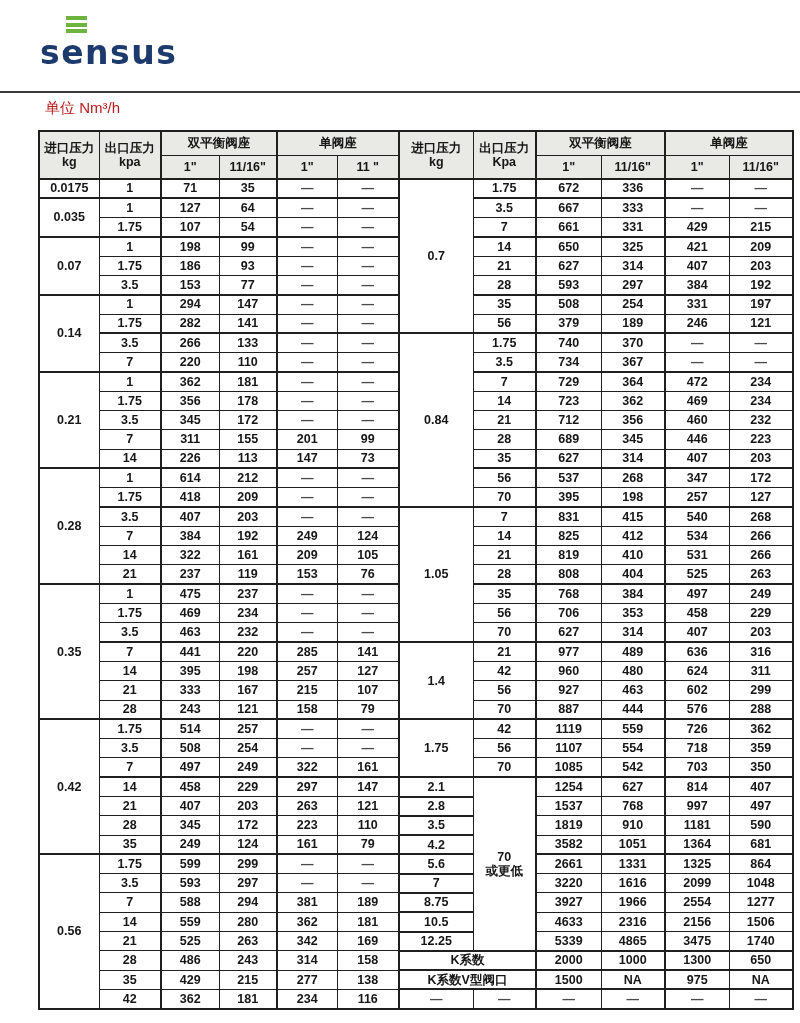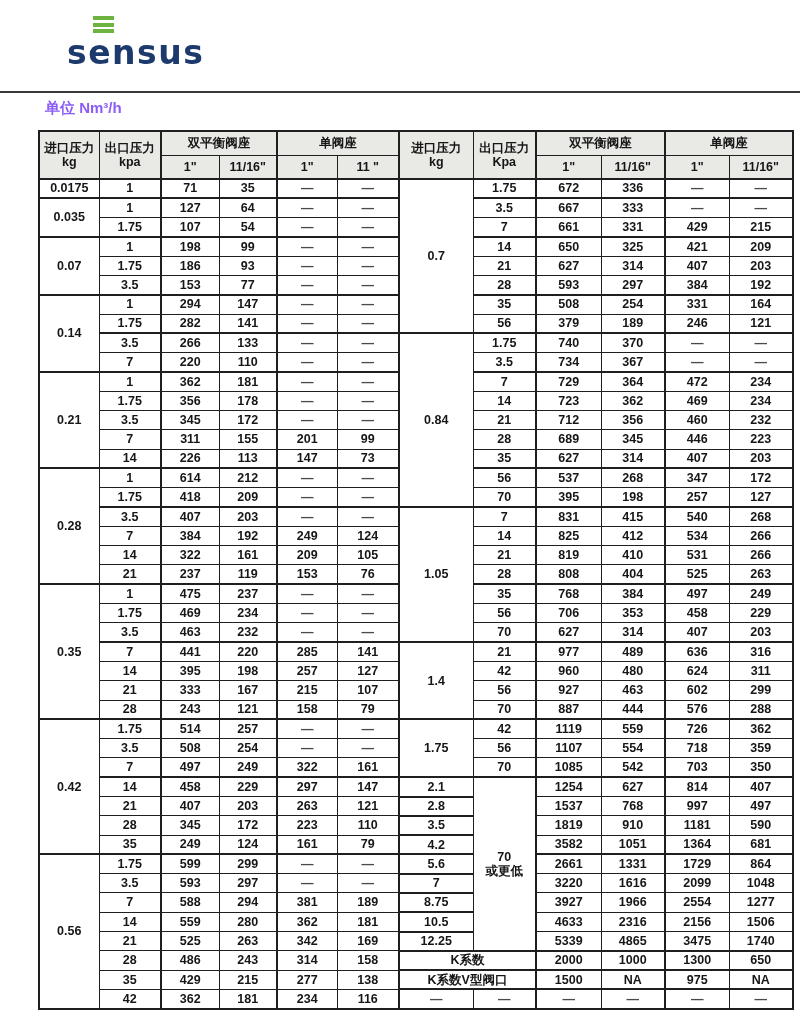--- a/index.html
+++ b/index.html
@@ -6,31 +6,31 @@
     --bc:#1f1f1f;
     --hbg:#e9e9e6;
     --txt:#161616;
   }
   *{box-sizing:border-box;margin:0;padding:0;}
   body{
     width:800px;height:1023px;background:#ffffff;position:relative;
     font-family:"Liberation Sans","DejaVu Sans",sans-serif;color:var(--txt);
     overflow:hidden;
   }
-  .logo{position:absolute;left:67px;top:16px;}
+  .logo{position:absolute;left:40px;top:16px;}
   .logo-bars{margin-left:26px;margin-bottom:3px;}
   .logo-bar{width:21px;height:4px;margin-bottom:2.5px;background:#6cb33f;}
   .logo-text{
     font-size:33px;font-weight:700;color:#1d3a6d;letter-spacing:1.5px;
     line-height:1;font-family:"DejaVu Sans","Liberation Sans",sans-serif;
   }
   .rule{position:absolute;left:0;top:91px;width:800px;height:2px;background:#3a3a3a;}
   .title-row{position:absolute;left:45px;top:99px;width:747px;display:flex;justify-content:space-between;}
   .doc-title{font-size:15px;font-weight:700;color:#111;}
-  .unit-label{font-size:15px;font-weight:700;color:#8b5cf6;margin-right:20px;}
+  .unit-label{font-size:15px;font-weight:400;color:#b91c1c;margin-right:20px;}
   .table-wrap{position:absolute;left:38px;top:130px;}
   table{border-collapse:collapse;table-layout:fixed;width:754px;}
   td,th{
     border:1px solid var(--bc);
     text-align:center;vertical-align:middle;
     font-size:12.5px;font-weight:700;color:var(--txt);
     padding:0;line-height:1.15;white-space:pre-line;overflow:hidden;
   }
   thead tr{height:24px;}
   tbody tr{height:19.3px;}
@@ -181,21 +181,21 @@
           <td rowspan="4" class="hthick">0.14</td>
           <td>1</td>
           <td class="vthick">294</td>
           <td>147</td>
           <td class="vthick dash">—</td>
           <td class="dash">—</td>
           <td>35</td>
           <td class="vthick">508</td>
           <td>254</td>
           <td class="vthick">331</td>
-          <td>164</td>
+          <td>197</td>
         </tr>
         <tr>
           <td class="hthick">1.75</td>
           <td class="vthick hthick">282</td>
           <td class="hthick">141</td>
           <td class="vthick hthick dash">—</td>
           <td class="hthick dash">—</td>
           <td class="hthick">56</td>
           <td class="vthick hthick">379</td>
           <td class="hthick">189</td>
@@ -539,21 +539,21 @@
         <tr>
           <td rowspan="8">0.56</td>
           <td>1.75</td>
           <td class="vthick">599</td>
           <td>299</td>
           <td class="vthick dash">—</td>
           <td class="dash">—</td>
           <td class="vthick hthick">5.6</td>
           <td class="vthick">2661</td>
           <td>1331</td>
-          <td class="vthick">1729</td>
+          <td class="vthick">1325</td>
           <td>864</td>
         </tr>
         <tr>
           <td>3.5</td>
           <td class="vthick">593</td>
           <td>297</td>
           <td class="vthick dash">—</td>
           <td class="dash">—</td>
           <td class="vthick hthick">7</td>
           <td class="vthick">3220</td>

